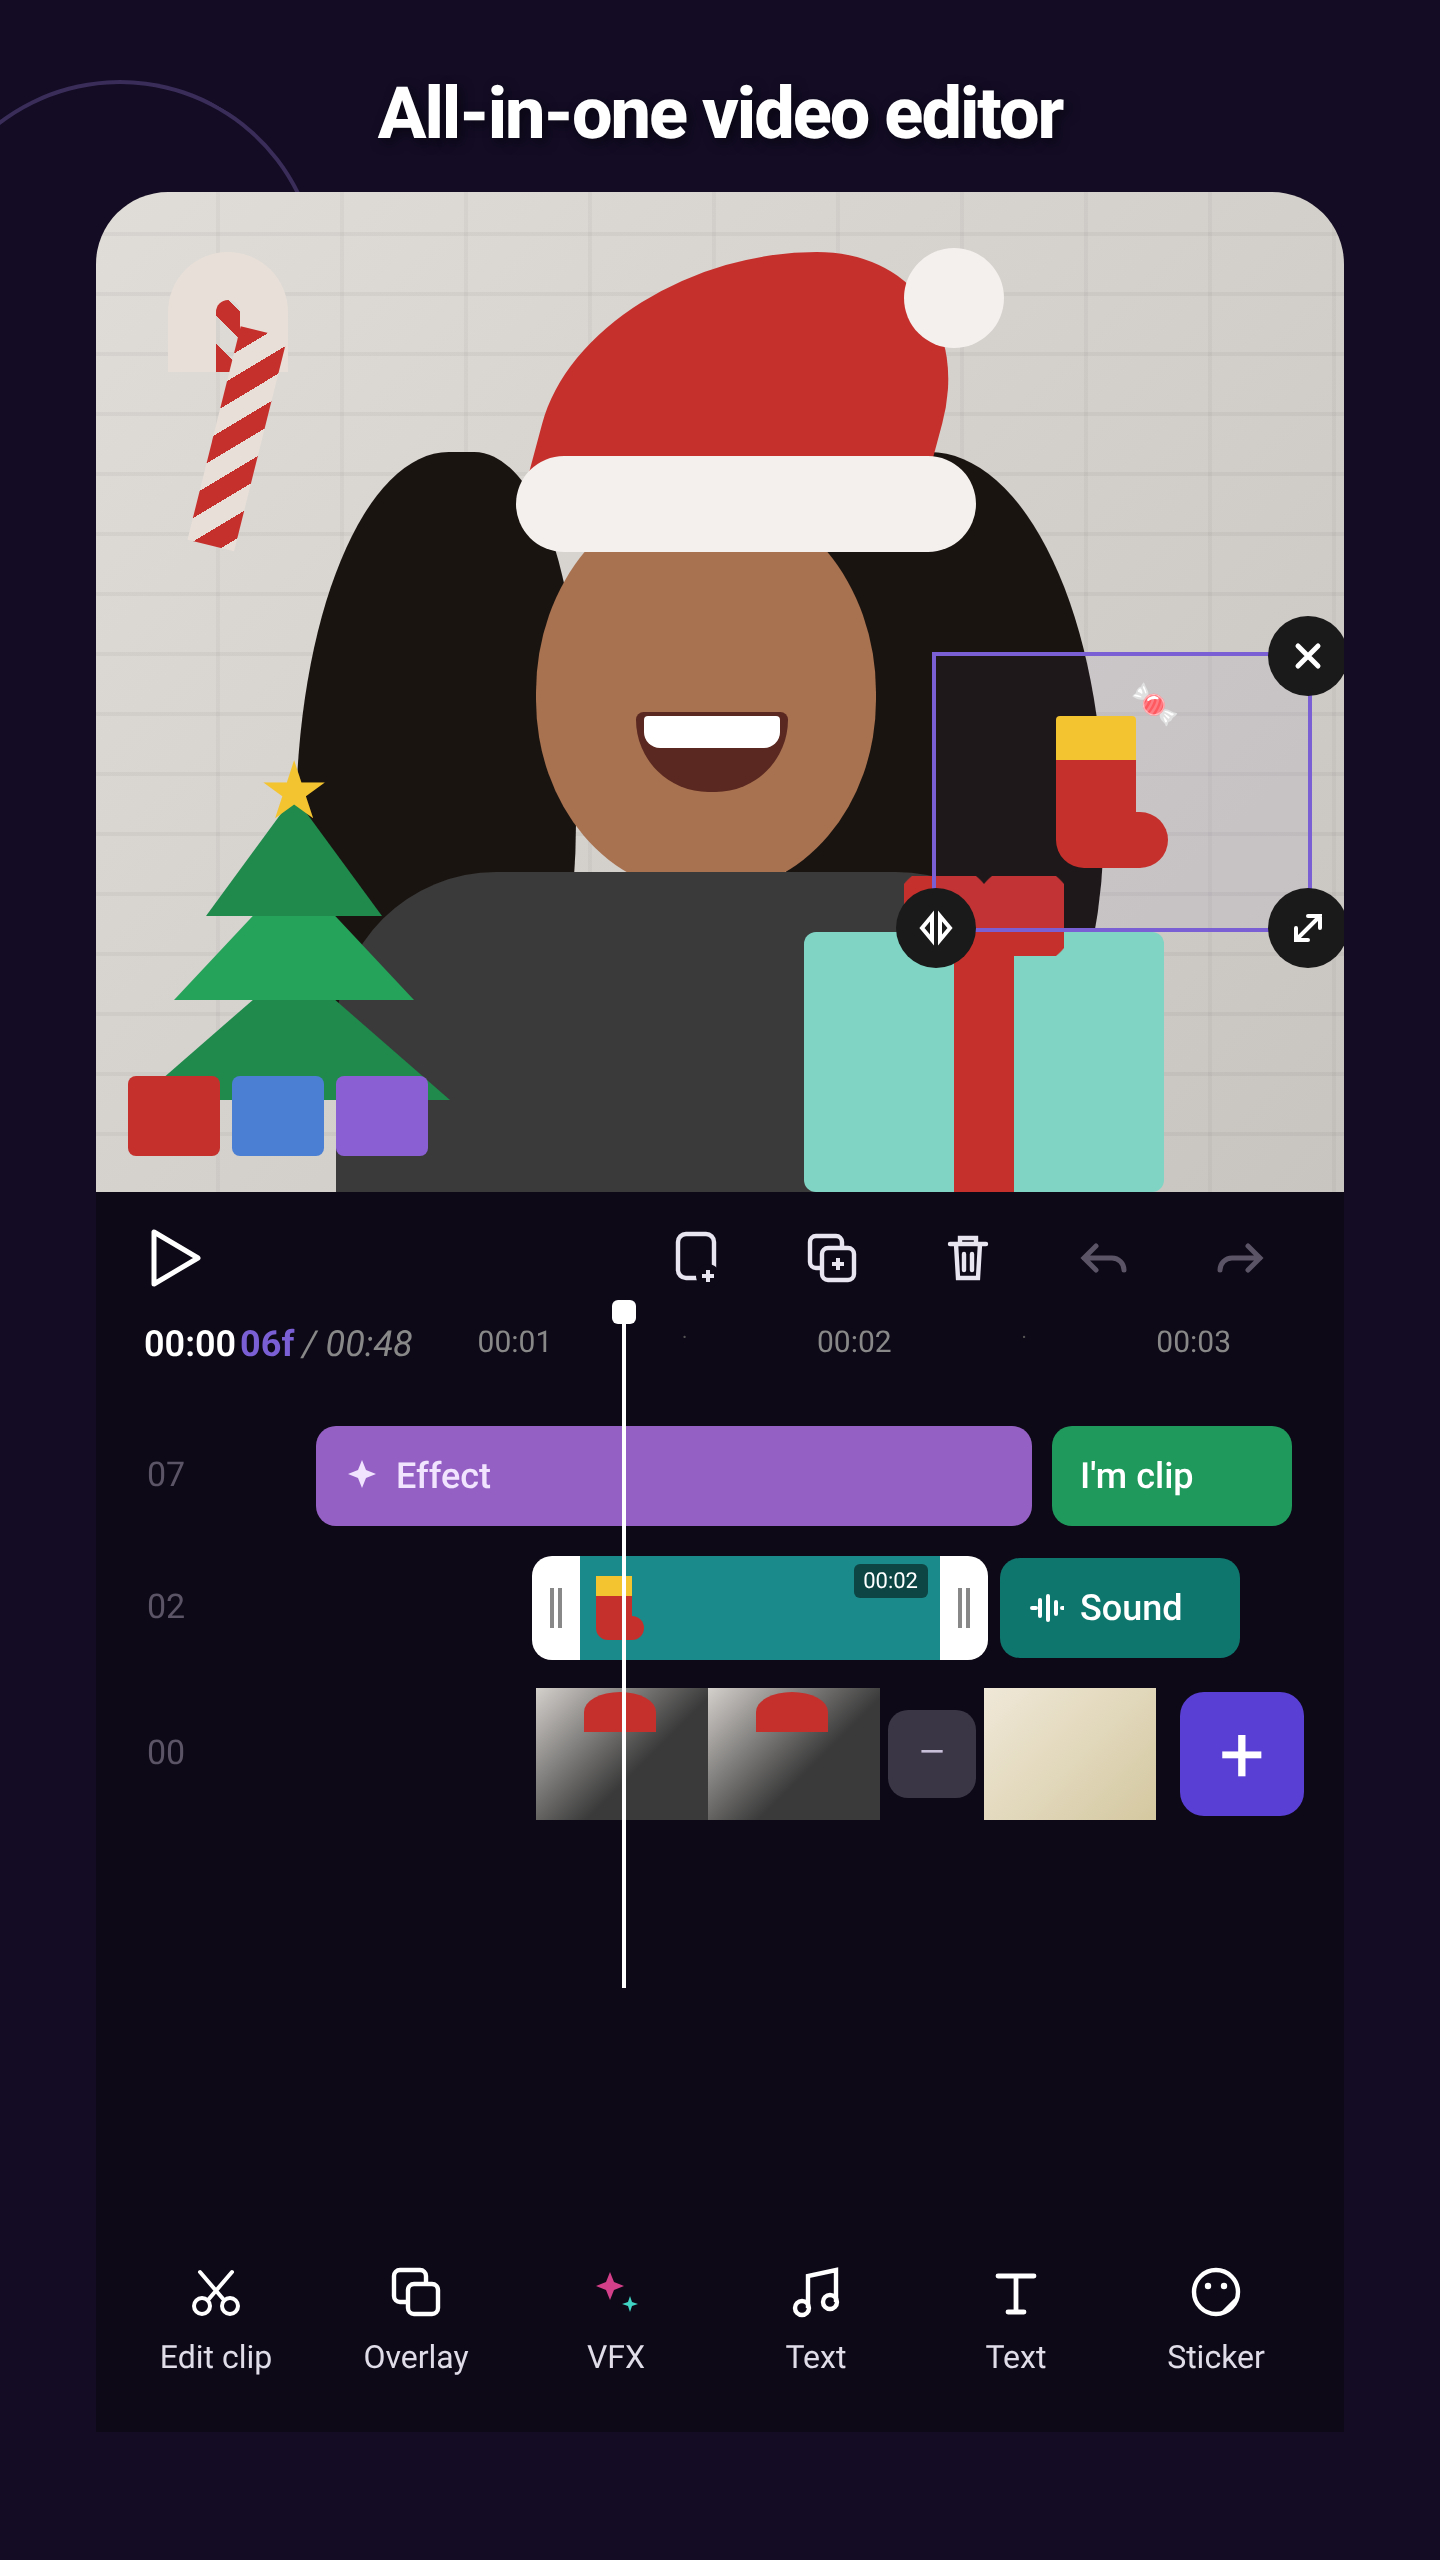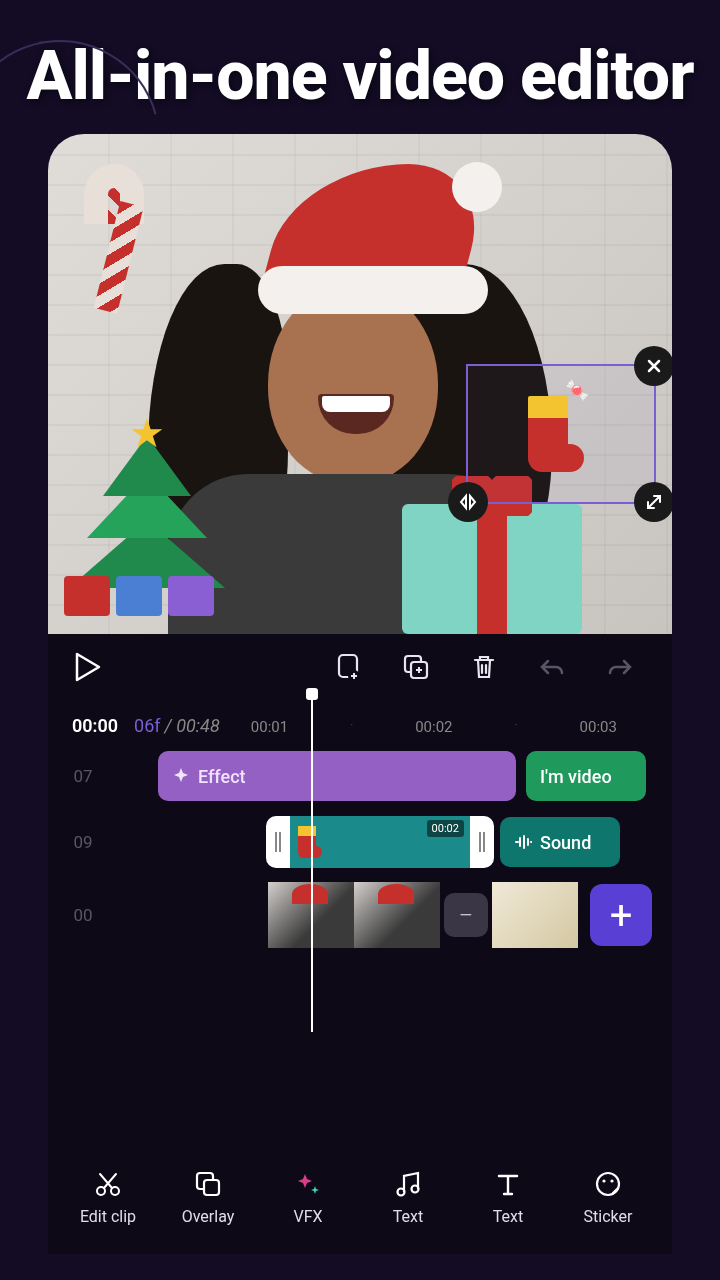--- a/index.html
+++ b/index.html
@@ -19,21 +19,21 @@
   width: 200px;
   height: 200px;
   border: 2px solid #3a2d5a;
   border-radius: 50%;
   border-right-color: transparent;
   border-bottom-color: transparent;
   transform: rotate(30deg);
 }
 .headline {
   text-align: center;
-  font-size: 68px;
+  font-size: 36px;
   font-weight: 800;
   padding: 36px 20px 18px;
   letter-spacing: -1px;
   text-shadow: 2px 2px 6px rgba(0,0,0,0.5);
 }
 .device {
   margin: 0 48px;
   border-radius: 36px 36px 0 0;
   overflow: hidden;
   background: #0e0917;
@@ -294,27 +294,27 @@
   height: 32px;
   display: flex;
   align-items: center;
   justify-content: center;
   color: #e8e4f0;
   margin: 0 12px;
 }
 .ctrl-icon.dim { color: #5a5466; }
 .time-bar {
   display: flex;
-  align-items: flex-end;
+  align-items: flex-start;
   padding: 0 24px;
   font-size: 18px;
   height: 36px;
 }
 .time-current { font-weight: 600; }
-.time-frame { color: #7a5fd4; font-weight: 400; margin-left: 16px; }
+.time-frame { color: #7a5fd4; font-weight: 700; margin-left: 2px; }
 .time-total { color: #888; margin-left: 4px; font-style: italic; }
 .time-ticks {
   flex: 1;
   display: flex;
   justify-content: space-around;
   color: #888;
   font-size: 15px;
 }
 .time-ticks span:nth-child(even) { color:#555; font-size:10px; position:relative; top:2px;}
 .timeline {
@@ -592,26 +592,26 @@
   <div class="timeline">
     <div class="track">
       <div class="track-num">07</div>
       <div class="clip clip-effect">
         <svg width="18" height="18" viewBox="0 0 18 18">
             <path d="M9 1l2 5 5 2-5 2-2 5-2-5-5-2 5-2z" fill="#f0e4ff"></path>
           </svg>
         <span>Effect</span>
       </div>
       <div class="clip clip-going">
-        <span>I'm video</span>
+        <span>I'm clip</span>
       </div>
     </div>
 
     <div class="track">
-      <div class="track-num">09</div>
+      <div class="track-num">02</div>
       <div class="clip-sticker-wrap">
         <div class="clip-handle l">
           <svg width="6" height="20">
               <rect width="2" height="20" fill="#888"></rect>
               <rect x="4" width="2" height="20" fill="#888"></rect>
             </svg>
         </div>
         <div class="clip-sticker">
           <div class="mini-stocking">
               <div class="mt"></div>

